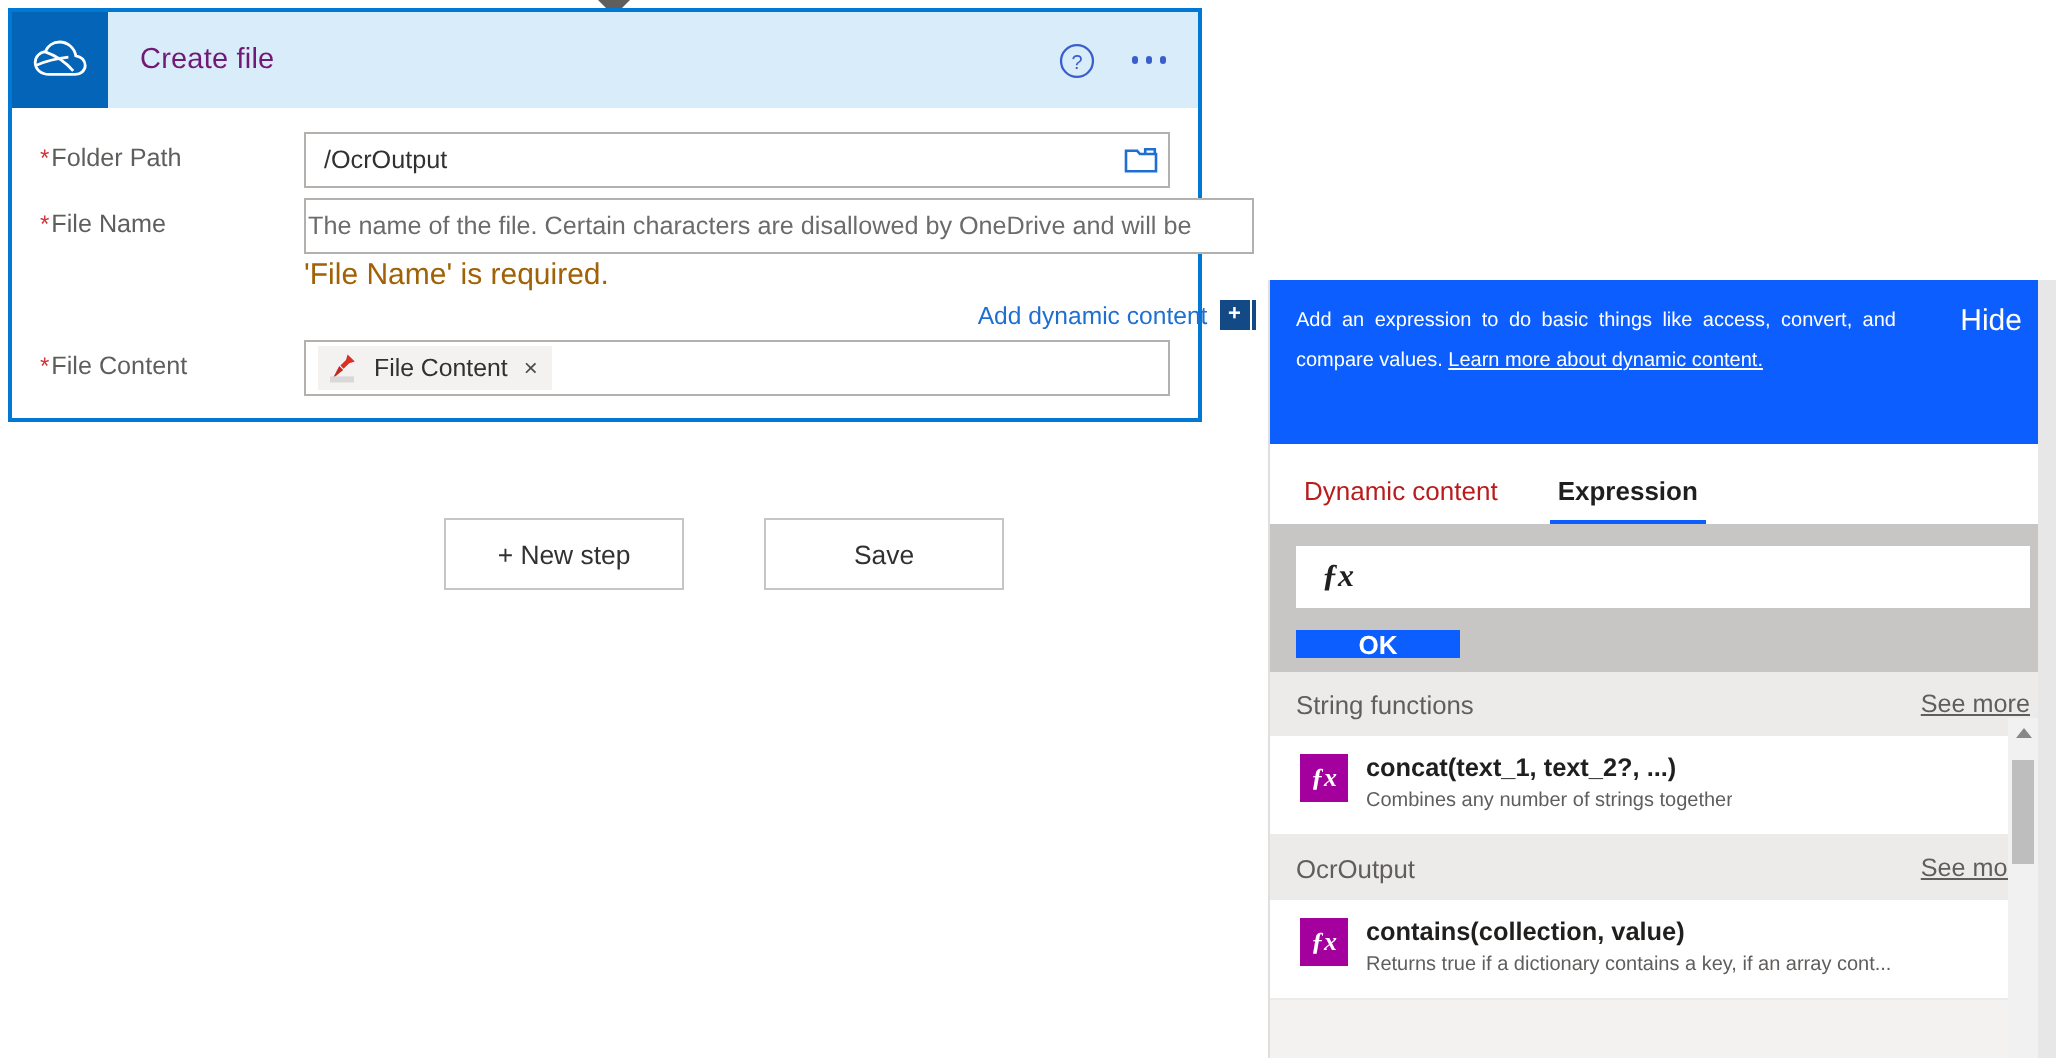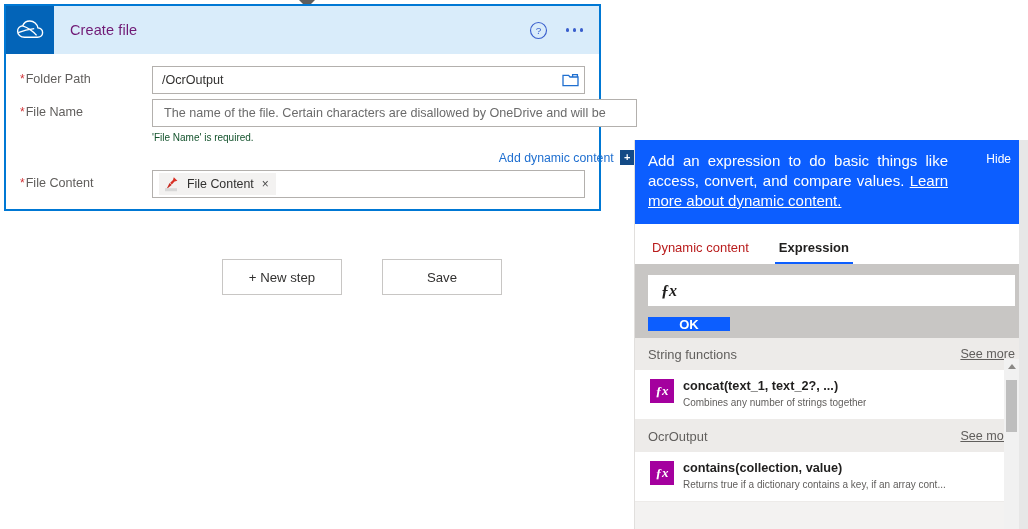--- a/index.html
+++ b/index.html
@@ -126,31 +126,31 @@
     height: 28px;
     border: 1px solid #b3b0ad;
     background: #ffffff;
     font-size: 12.6px;
     color: #323130;
     padding: 0 30px 0 9px;
     line-height: 26px;
     white-space: nowrap;
     overflow: hidden;
   }
-  .txt-input.placeholder { color: #6b6b6b; padding-left: 11px; }
+  .txt-input.placeholder { color: #6b6b6b; padding-left: 1px; }
   .folder-btn {
     position: absolute;
     right: 1px; top: 1px;
     width: 28px; height: 26px;
     display: flex; align-items: center; justify-content: center;
     background: #ffffff;
   }
   .error-text {
-    font-size: 10px;
-    color: #14532d;
+    font-size: 15px;
+    color: #a16207;
     margin-top: 3px;
     line-height: 15px;
   }
   .dyn-row {
     display: flex;
     justify-content: flex-end;
     align-items: center;
     margin-top: 5px;
     margin-right: -1px;
   }
@@ -244,34 +244,34 @@
     overflow: hidden;
   }
   .panel-banner {
     background: #0c5eff;
     color: #ffffff;
     padding: 11px 14px 13px 13px;
     position: relative;
     min-height: 58px;
   }
   .banner-text {
-    font-size: 15px;
+    font-size: 10px;
     line-height: 20px;
     width: 300px;
     text-align: justify;
   }
   .banner-text a {
     color: #ffffff;
     text-decoration: underline;
   }
   .hide-link {
     position: absolute;
     right: 17px;
     top: 12px;
-    font-size: 12px;
+    font-size: 15px;
     color: #ffffff;
     text-decoration: none;
   }
   .panel-tabs {
     background: #ffffff;
     height: 40px;
     display: flex;
     align-items: flex-end;
     padding-left: 13px;
     gap: 22px;

